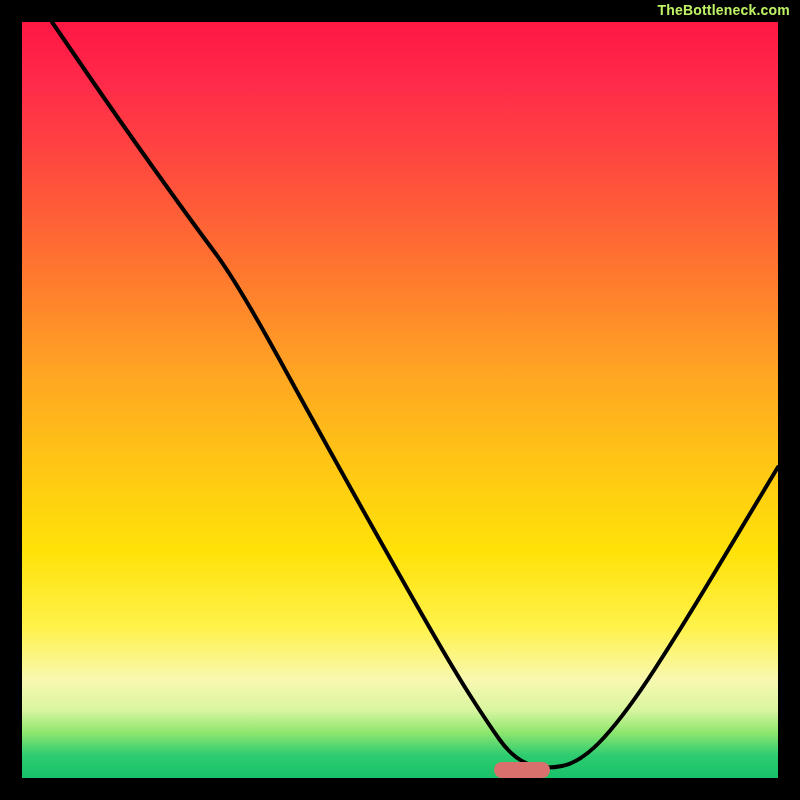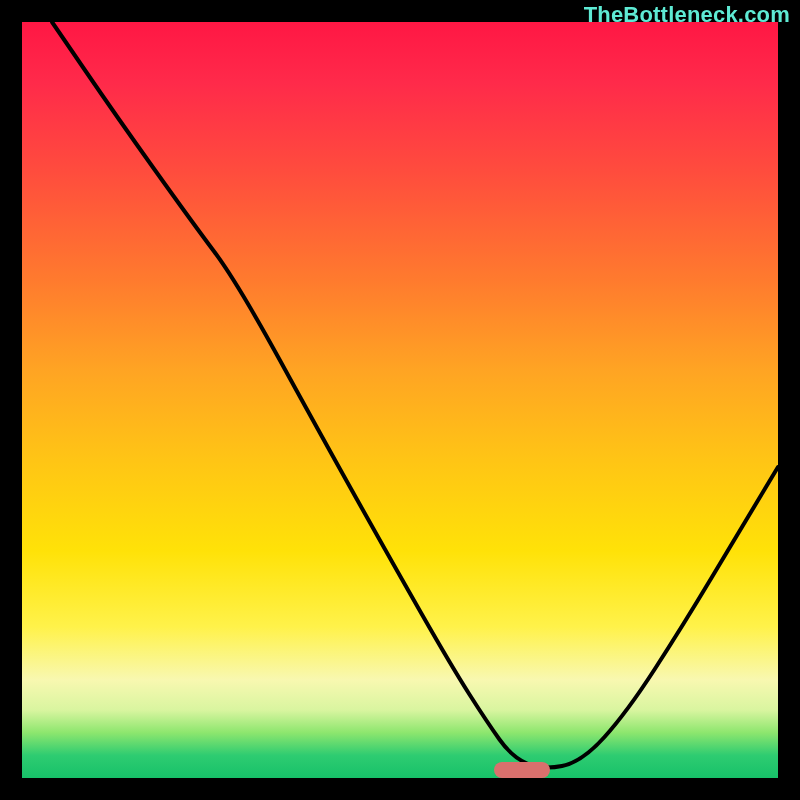--- a/index.html
+++ b/index.html
@@ -37,22 +37,22 @@
       #d9f5a0 91%,
       #8de66e 94%,
       #2ecc71 97%,
       #17c169 100%
     );
   }
   .watermark {
     position: absolute;
     top: 2px;
     right: 10px;
-    color: #5eead4;
-    font-size: 22px;
+    color: #bef264;
+    font-size: 14px;
     font-weight: 600;
     letter-spacing: 0.2px;
     user-select: none;
   }
   svg.curve {
     position: absolute;
     left: 0;
     top: 0;
     width: 756px;
     height: 756px;

